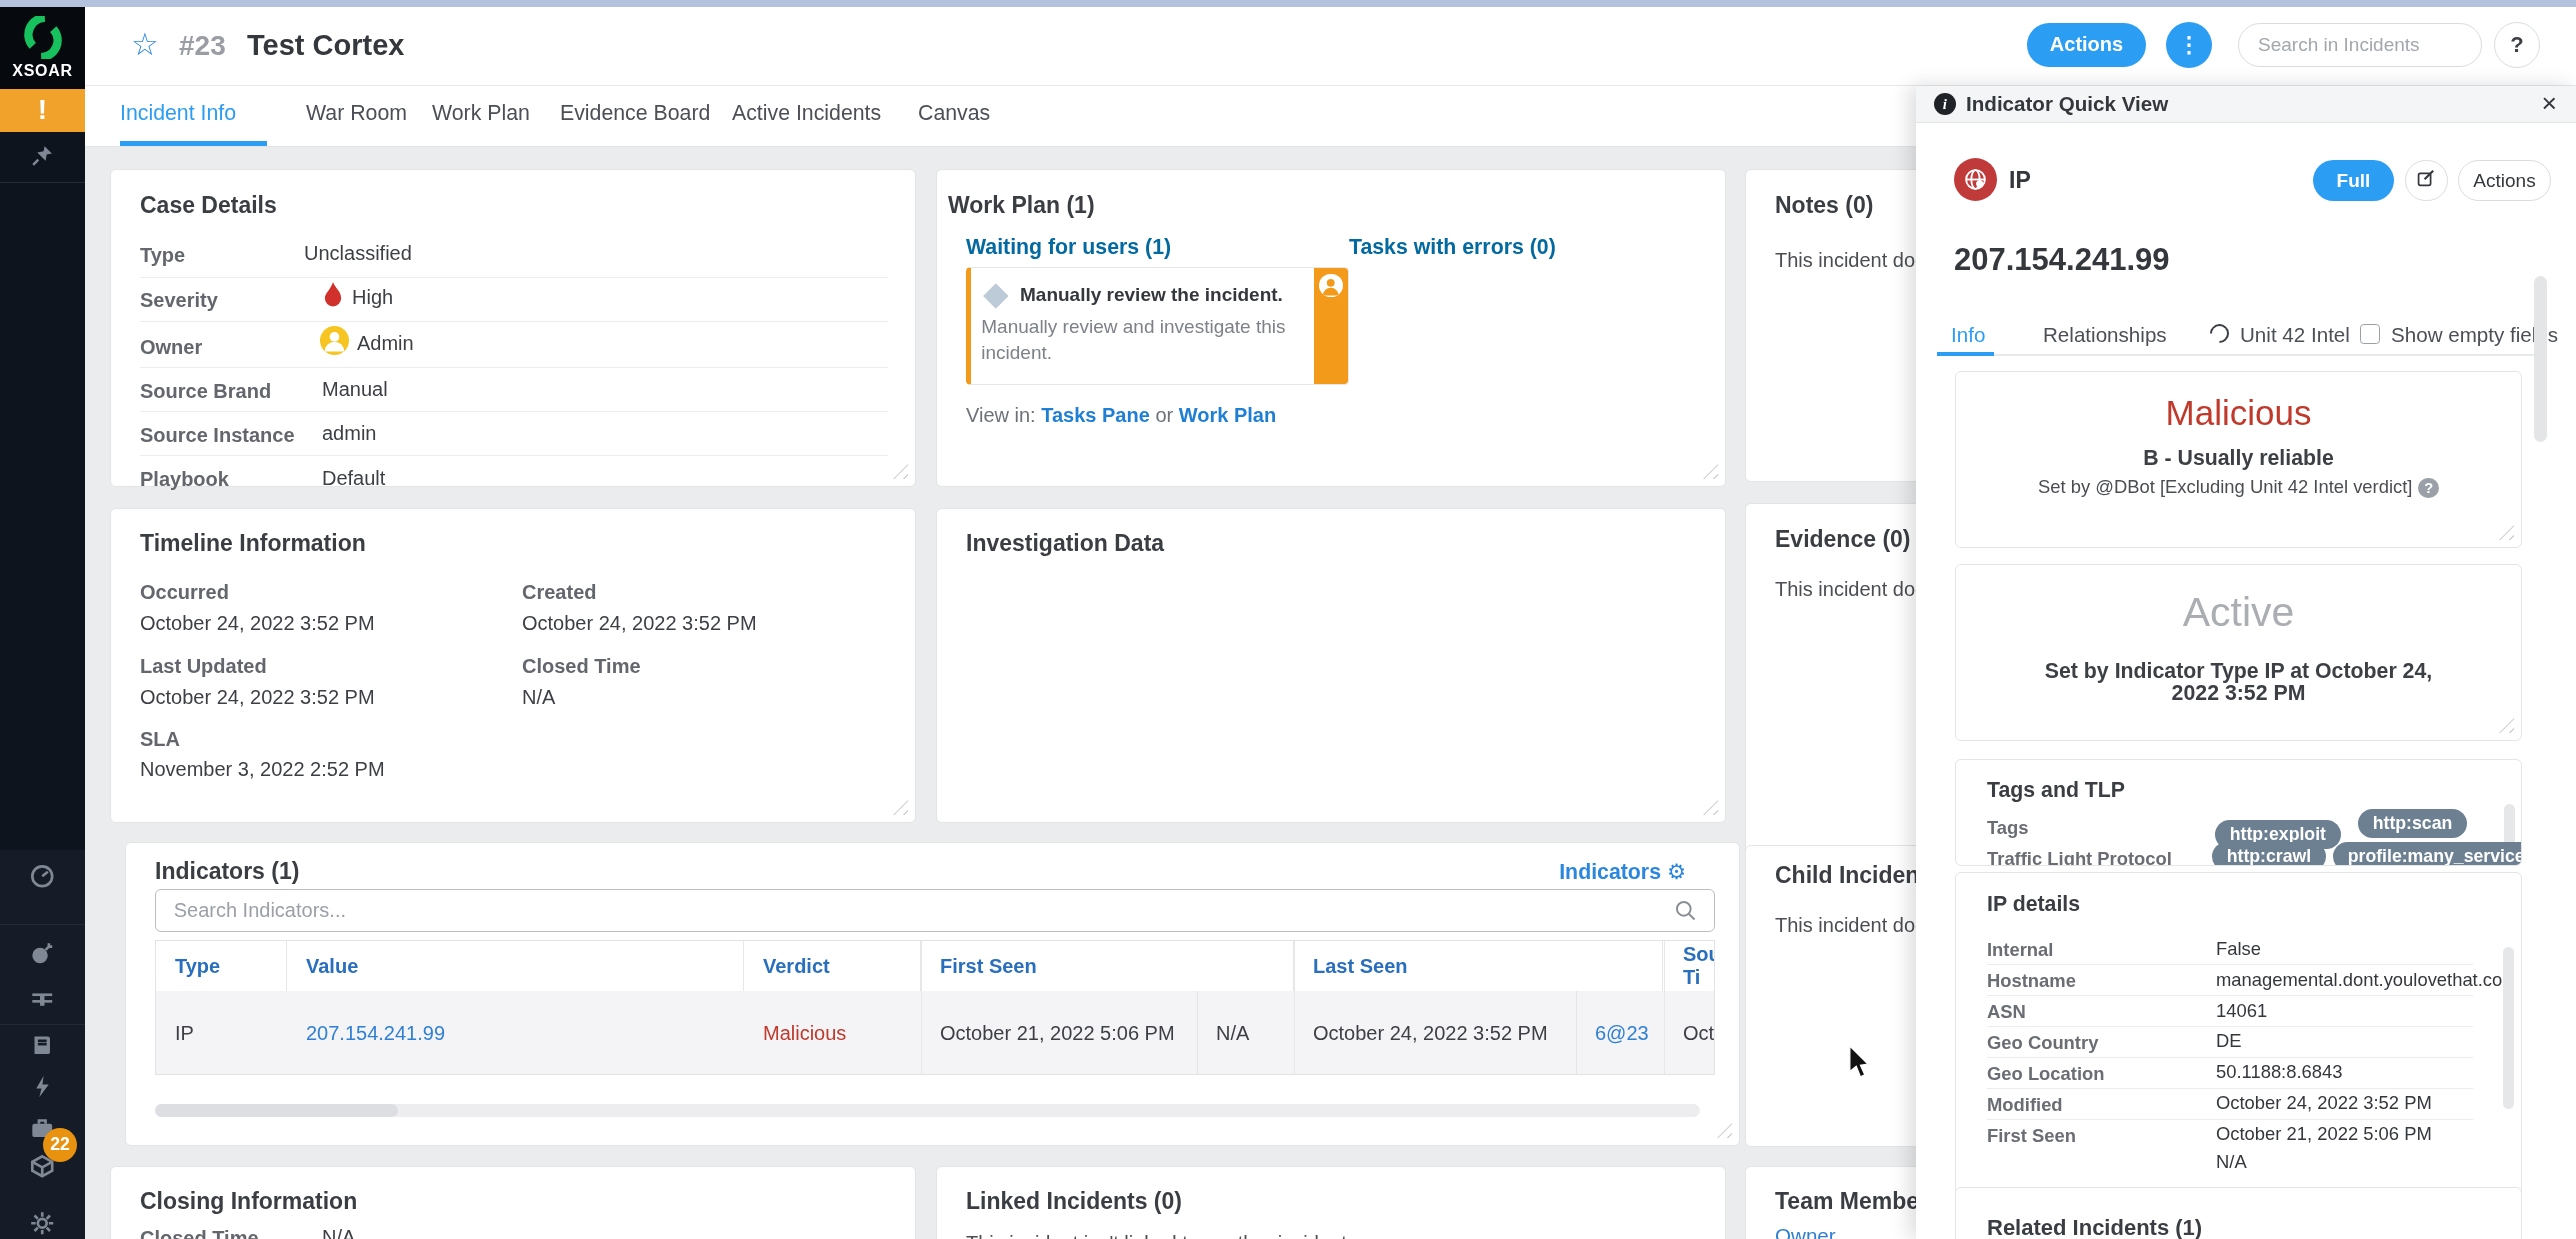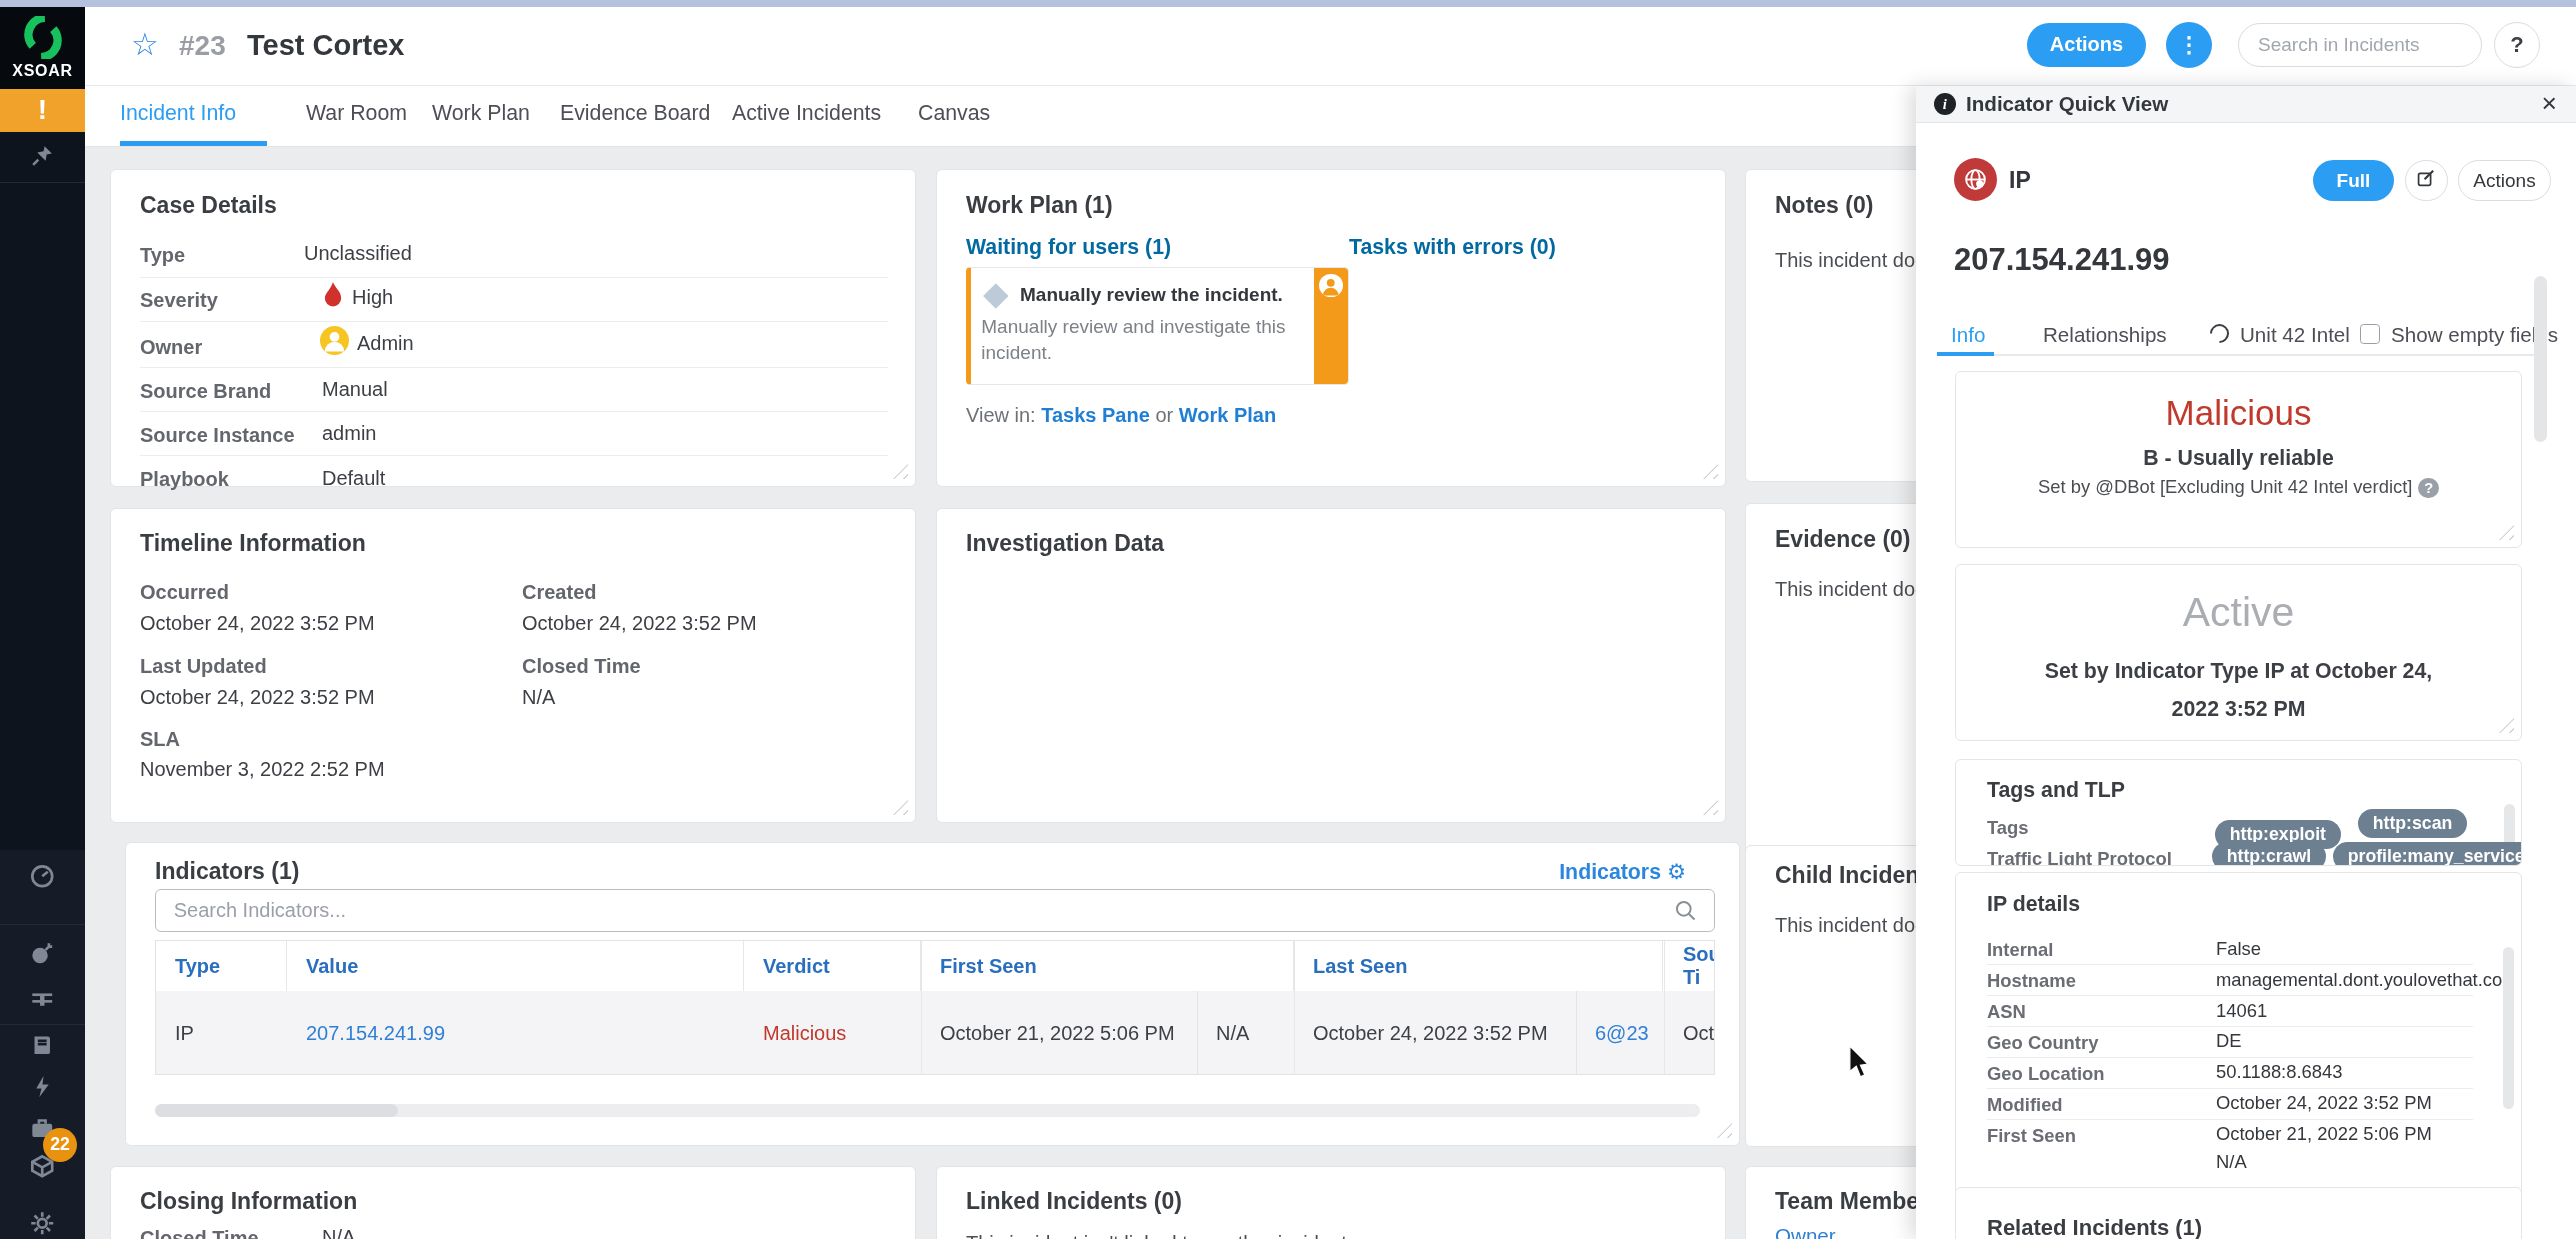--- a/index.html
+++ b/index.html
@@ -246,21 +246,21 @@
     <div class="sep" style="left:29px; top:241px; width:748px;"></div>
     <div style="position:absolute; left:29px; top:254px;" class="kv-label">Source Instance</div>
     <div style="position:absolute; left:211px; top:252px;" class="kv-value">admin</div>
     <div class="sep" style="left:29px; top:285px; width:748px;"></div>
     <div style="position:absolute; left:29px; top:298px;" class="kv-label">Playbook</div>
     <div style="position:absolute; left:211px; top:297px;" class="kv-value">Default</div>
     <div class="rh"></div>
   </div>
 
   <div class="card" style="left:936px; top:169px; width:790px; height:318px;">
-    <div class="card-title" style="position:absolute; left:29px; top:22px;">Work Plan (1)</div>
+    <div class="card-title" style="position:absolute; left:11px; top:22px;">Work Plan (1)</div>
     <div class="wp-subhdr" style="position:absolute; left:29px; top:65px;">Waiting for users (1)</div>
     <div class="wp-subhdr" style="position:absolute; left:412px; top:65px;">Tasks with errors (0)</div>
     <div class="task-card" style="left:29px; top:97px; width:383px; height:118px;">
       <span class="diamond" style="position:absolute; left:16px; top:19px;"></span>
       <div style="position:absolute; left:49px; top:16px; width:280px; font-size:19px; font-weight:bold; color:#34373c;">Manually review the incident.</div>
       <div style="position:absolute; left:10.3px; top:46px; width:316px; font-size:19px; color:#7d8188; line-height:1.35;">Manually review and investigate this incident.</div>
       <div class="task-orange">
         <div class="task-user">
           <svg width="23.5" height="23.5" viewBox="0 0 24 24">
               <circle cx="12" cy="9" r="4" fill="#f49a1b"></circle>
@@ -406,21 +406,21 @@
       <div class="rel-line" style="position:absolute; left:0; width:100%; top:74px;">B - Usually reliable</div>
       <div class="setby" style="position:absolute; left:0; width:100%; top:104px;">
         <span>Set by @DBot [Excluding Unit 42 Intel verdict]</span><span class="qhelp">?</span>
       </div>
       <div class="rh"></div>
     </div>
 
     <div class="qcard" style="top:478px; height:177px;">
       <div class="active-big" style="position:absolute; left:0; width:100%; top:23.5px;">Active</div>
       <div class="rel-line" style="position:absolute; left:0; width:100%; top:94px;">Set by Indicator Type IP at October 24,</div>
-      <div class="rel-line" style="position:absolute; left:0; width:100%; top:132px;">2022 3:52 PM</div>
+      <div class="rel-line" style="position:absolute; left:0; width:100%; top:116px;">2022 3:52 PM</div>
       <div class="rh"></div>
     </div>
 
     <div class="qcard" style="top:673px; height:107px; overflow:hidden;">
       <div class="card-title" style="position:absolute; left:31px; top:17.7px; font-size:21.3px;">Tags and TLP</div>
       <div class="qv-kv-label" style="position:absolute; left:31px; top:57px;">Tags</div>
       <div class="qv-kv-label" style="position:absolute; left:31px; top:88px;">Traffic Light Protocol</div>
       <div class="qv-kv-value" style="position:absolute; left:262px; top:90px; z-index:1; font-weight:bold;">RED</div>
       <span class="chip" style="position:absolute; left:259px; top:60px;">http:exploit</span>
       <span class="chip" style="position:absolute; left:402px; top:49px;">http:scan</span>

